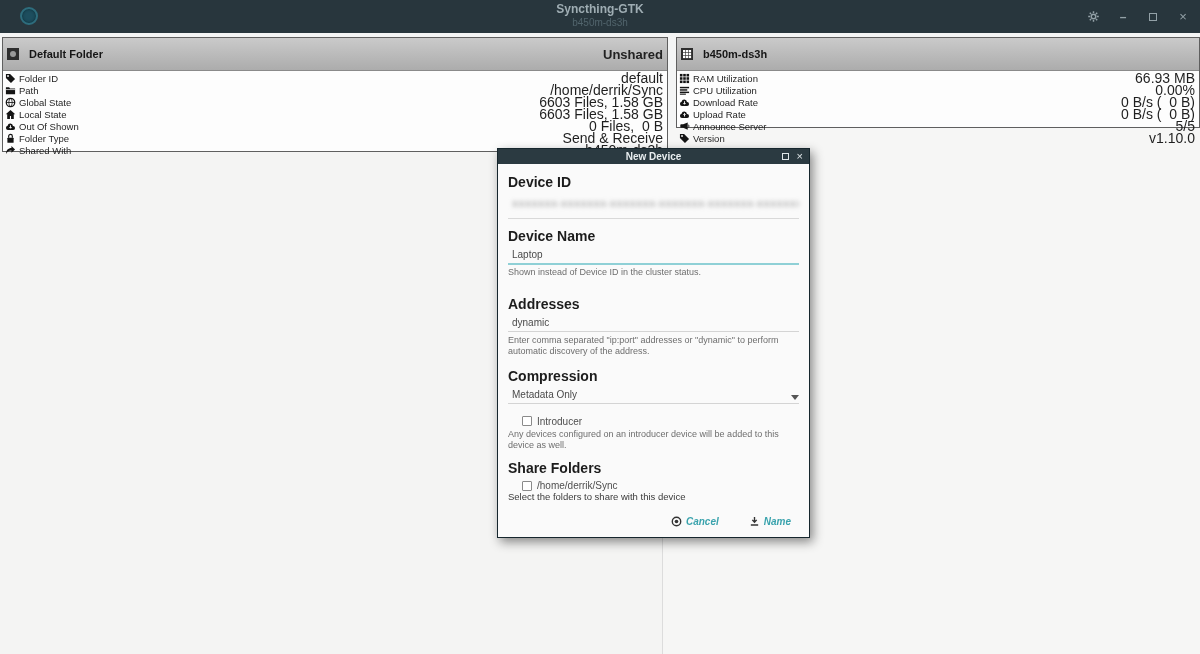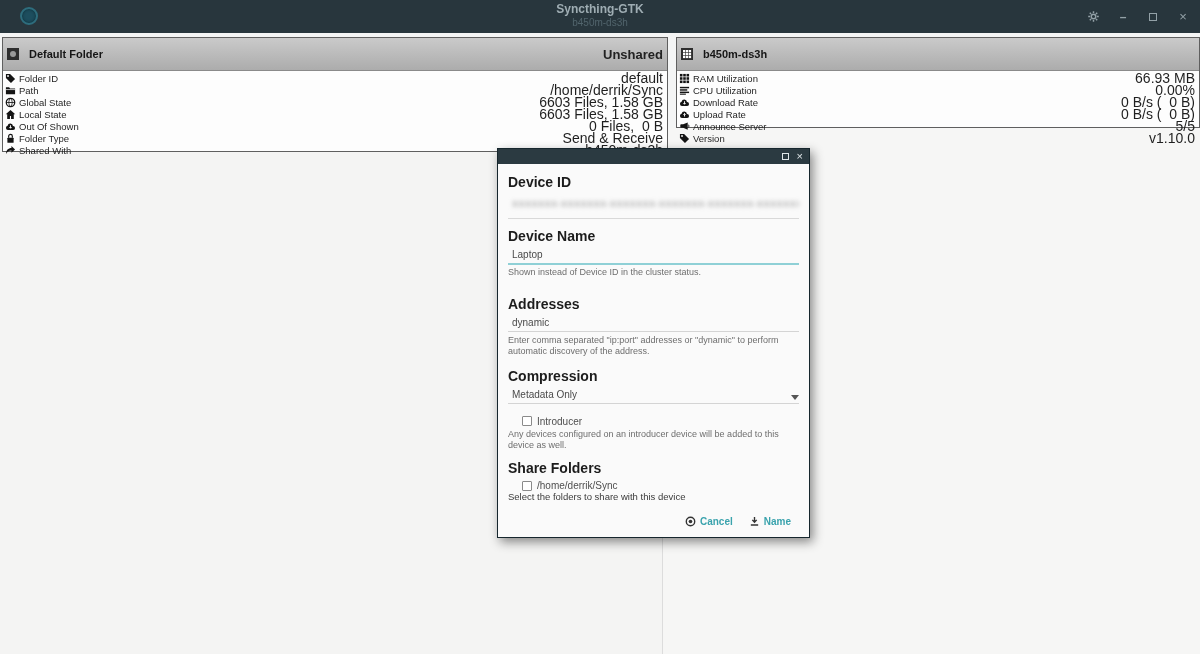--- a/index.html
+++ b/index.html
@@ -80,21 +80,21 @@
   .u-gray { border-bottom:1px solid #d4d4d4; }
   .sep { border:none; border-top:1px solid #d9d9d9; height:0; }
   .blurred { filter:blur(2px); color:#8d8d8d; font-size:9px; letter-spacing:.5px; white-space:nowrap; overflow:hidden; }
   .select-row { display:flex; align-items:flex-end; }
   .caret { margin-left:auto; width:0; height:0; border-left:4px solid transparent; border-right:4px solid transparent; border-top:5px solid #555; }
   .check-row { display:flex; align-items:center; gap:5px; }
   .checkbox { width:10px; height:10px; background:#fff; border:1px solid #8a8a8a; border-radius:1px; flex:0 0 auto; }
   .check-lbl { font-size:10px; color:#4f4f4f; }
   .spacer { flex:1; }
   .dlg-hint { font-size:9.5px; color:#3a3a3a; }
-  .btn-row { display:flex; justify-content:flex-end; align-items:center; gap:16px; padding:14px 8px 10px 0; }
+  .btn-row { display:flex; justify-content:flex-end; align-items:center; gap:30px; padding:14px 8px 10px 0;font-style:italic; }
   .dlg-btn { display:flex; align-items:center; gap:4px; cursor:default; }
   .dlg-btn .txt { font-size:10px; font-weight:bold; color:#3aa3ad; }
   .ico svg, .btn-ico svg { display:block; }
 </style>
 </head>
 <body>
 
 <div class="titlebar">
   <div class="app-icon"></div>
   <div class="title-center">
@@ -289,20 +289,21 @@
           </svg>
         </span>
       <span class="lbl">Version</span>
       <span class="val">v1.10.0</span>
     </div>
   </div>
 </div>
 
 <div class="dialog">
   <div class="dlg-titlebar">
+    <div class="dlg-title">New Device</div>
     <div class="dlg-controls">
       <div class="dlg-max">
           <span></span>
         </div>
       <div class="dlg-close">×</div>
     </div>
   </div>
   <div class="dlg-body">
     <div class="f-label" style="margin-top:10px">Device ID</div>
     <div class="f-input blurred" style="margin-top:7px">XXXXXXX-XXXXXXX-XXXXXXX-XXXXXXX-XXXXXXX-XXXXXXX-XXXXXXX-X</div>

